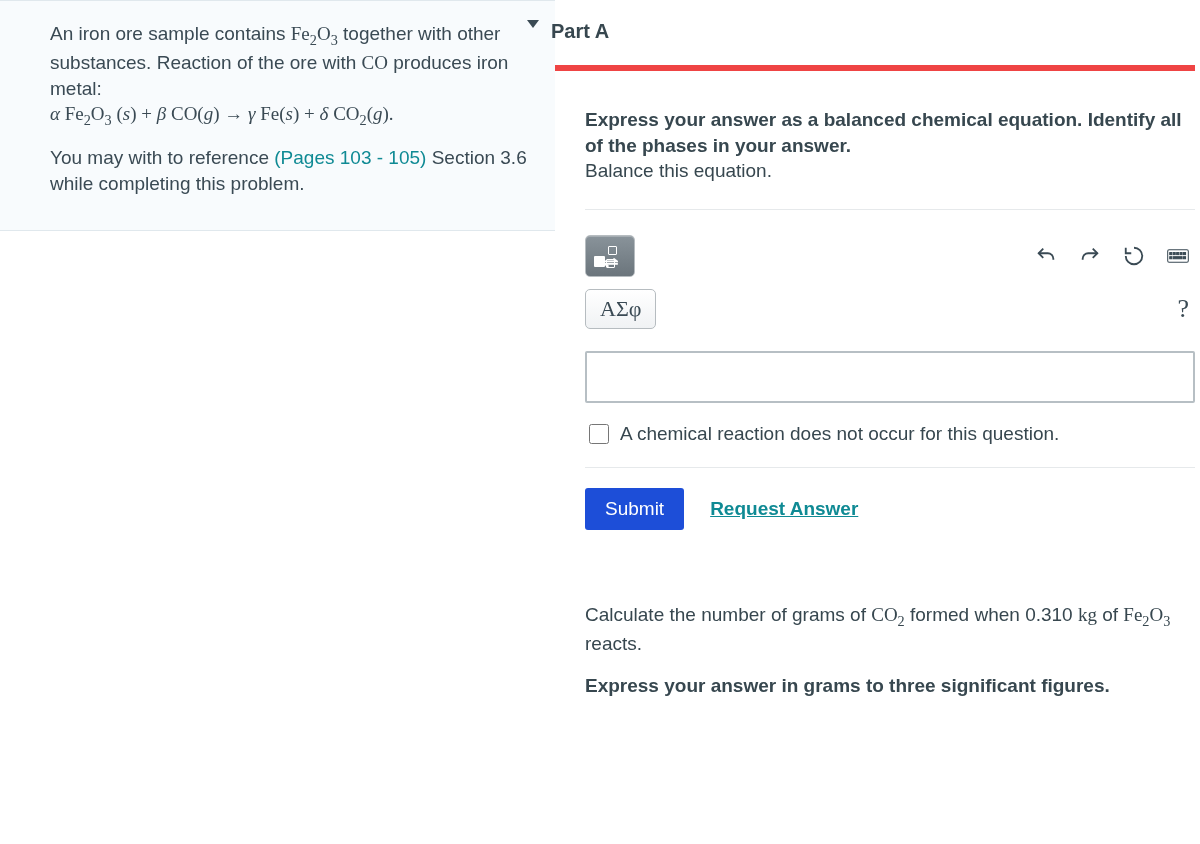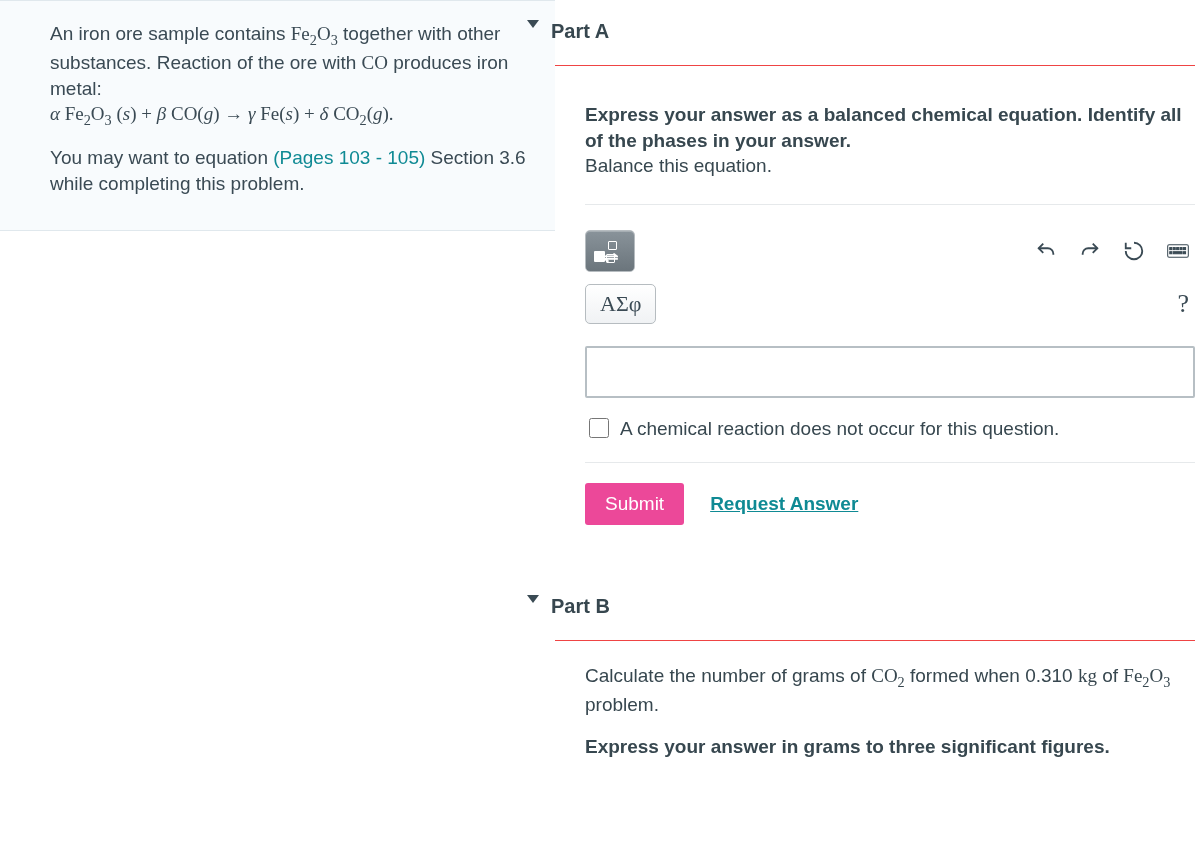--- a/index.html
+++ b/index.html
@@ -37,21 +37,21 @@
   .sub { font-size: 0.75em; vertical-align: sub; }
   .link { color: #0f8a94; cursor: pointer; }
   .eq { font-family: "Times New Roman", serif; font-style: italic; }
   .eq .upright { font-style: normal; }
   .eq .sub { font-style: normal; }
 
   .part-header {
     display: flex;
     align-items: flex-start;
     padding: 20px 0 22px 0;
-    border-bottom: 1px solid #ef4444;
+    border-bottom: 6px solid #ef4444;
     gap: 12px;
   }
   .caret {
     display: inline-block;
     width: 0; height: 0;
     border-left: 6px solid transparent;
     border-right: 6px solid transparent;
     border-top: 8px solid #3a4a54;
     margin-left: -28px;
   }
@@ -135,33 +135,33 @@
     width: 100%;
     height: 52px;
     border: 2px solid #b7bfc4;
     border-radius: 2px;
     background: #fff;
     padding: 6px 10px;
     font-size: 18px;
   }
 
   .checkbox-row {
-    display:flex; align-items:flex-start; gap:8px;
+    display:flex; align-items:flex-end; gap:8px;
     margin-top: 18px; line-height:1.35;
     border-bottom: 1px solid #e6e9eb;
     padding-bottom: 20px;
   }
   .checkbox-row input { width:20px; height:20px; margin-top:2px; cursor:pointer; }
 
   .action-row {
     display:flex; align-items:center; gap:26px;
     margin-top: 20px;
   }
   .submit-btn {
-    background: #ec4899;
+    background: #1d4ed8;
     color: #fff;
     border: none;
     border-radius: 3px;
     font-size: 19px;
     padding: 10px 20px;
     cursor: pointer;
   }
   .request-link {
     color: #0f8a94;
     font-weight: bold;
@@ -179,21 +179,21 @@
   <div class="left-col">
     <div class="problem-box">
       <p>
         <span>An iron ore sample contains </span><span class="chem"><span>Fe</span><span class="sub">2</span>O<span class="sub">3</span></span><span> together with other substances. Reaction of the ore with </span><span class="chem">CO</span><span> produces iron metal:</span>
         <br>
         <span class="eq">
           <span>α</span> <span class="upright">Fe</span><span class="sub upright">2</span><span class="upright">O</span><span class="sub upright">3</span> <span class="upright">(</span>s<span class="upright">)</span><span class="upright"> + </span><span>β</span> <span class="upright">CO(</span>g<span class="upright">)</span><span class="upright"> → </span><span>γ</span> <span class="upright">Fe(</span>s<span class="upright">)</span><span class="upright"> + </span><span>δ</span> <span class="upright">CO</span><span class="sub upright">2</span><span class="upright">(</span>g<span class="upright">).</span>
         </span>
       </p>
       <p>
-        <span>You may want to equation </span><span class="link">(Pages 103 - 105)</span><span> Section 3.6 while completing this problem.</span>
+        <span>You may with to reference </span><span class="link">(Pages 103 - 105)</span><span> Section 3.6 while completing this problem.</span>
       </p>
     </div>
   </div>
 
   <div class="right-col">
 
     <div class="part-header">
       <span class="caret"></span>
       <span class="part-title">Part A</span>
     </div>
@@ -258,26 +258,22 @@
         </div>
 
         <div class="action-row">
           <button class="submit-btn">Submit</button>
           <span class="request-link">Request Answer</span>
         </div>
       </div>
     </div>
 
     <div class="part-b-block">
-      <div class="part-header">
-        <span class="caret"></span>
-        <span class="part-title">Part B</span>
-      </div>
       <div class="part-b-content">
         <p style="margin:0 0 15px 0;">
-          <span>Calculate the number of grams of </span><span class="chem"><span>CO</span><span class="sub">2</span></span><span> formed when 0.310 </span><span class="chem">kg</span><span> of </span><span class="chem"><span>Fe</span><span class="sub">2</span>O<span class="sub">3</span></span><span> problem.</span>
+          <span>Calculate the number of grams of </span><span class="chem"><span>CO</span><span class="sub">2</span></span><span> formed when 0.310 </span><span class="chem">kg</span><span> of </span><span class="chem"><span>Fe</span><span class="sub">2</span>O<span class="sub">3</span></span><span> reacts.</span>
         </p>
         <p class="bold" style="margin:0;">Express your answer in grams to three significant figures.</p>
       </div>
     </div>
 
   </div>
 </div>
 
 </body></html>

